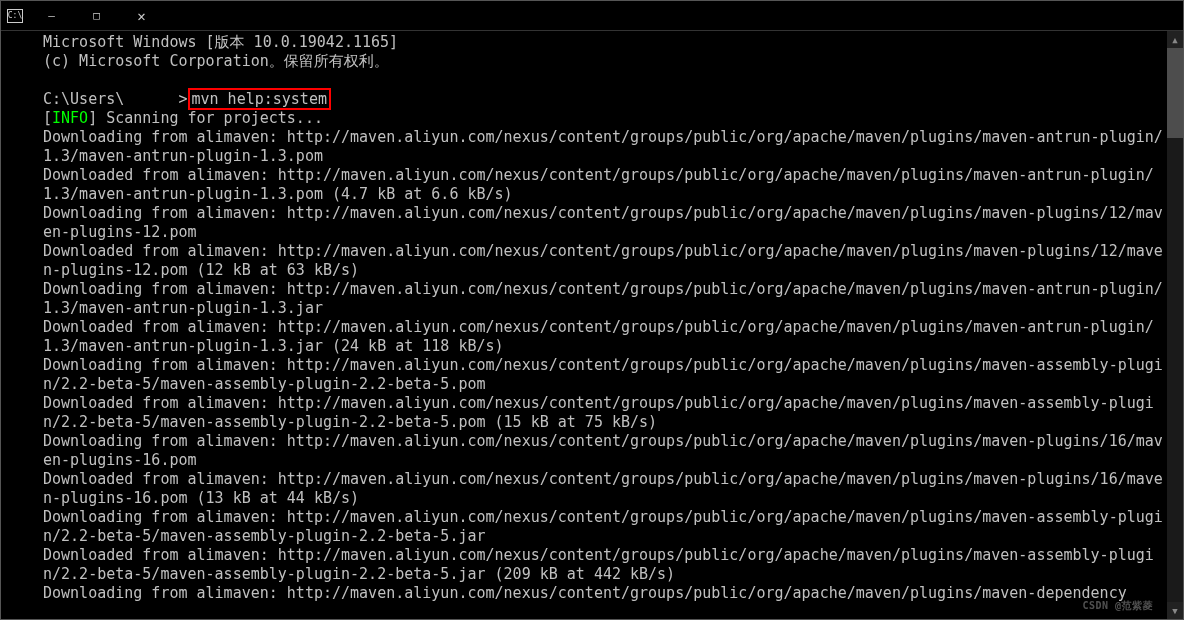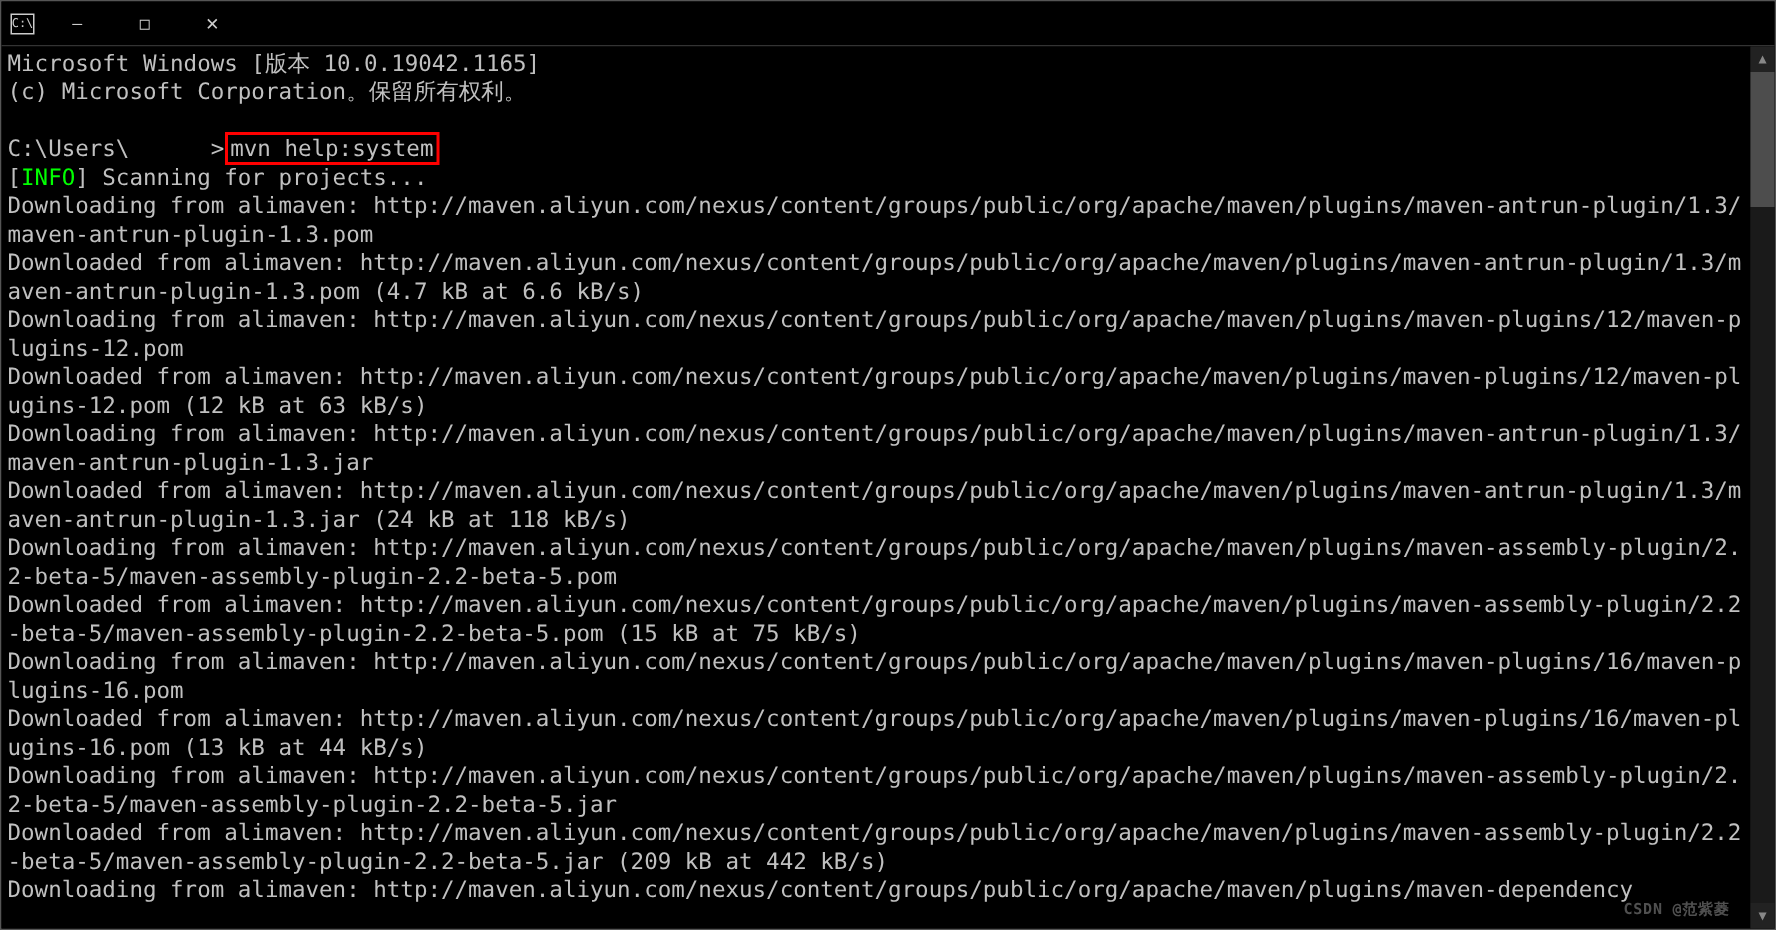--- a/index.html
+++ b/index.html
@@ -5,21 +5,21 @@
 * { margin: 0; padding: 0; box-sizing: border-box; }
 body { width: 1184px; height: 620px; background: #000; font-family: "Consolas", "NSimSun", monospace; overflow: hidden; }
 .window { width: 100%; height: 100%; display: flex; flex-direction: column; border: 1px solid #555; }
 .titlebar { height: 30px; background: #000; display: flex; align-items: center; padding-left: 6px; border-bottom: 1px solid #333; }
 .icon-box { width: 16px; height: 14px; border: 1px solid #ccc; margin-right: 6px; display: flex; align-items: center; justify-content: center; font-size: 8px; color: #ccc; }
 .title { color: #ccc; font-size: 12px; flex: 1; }
 .win-btns { display: flex; height: 100%; }
 .win-btn { width: 45px; display: flex; align-items: center; justify-content: center; color: #ccc; font-size: 11px; }
 .win-btn.close { font-size: 14px; }
 .terminal { flex: 1; background: #000; display: flex; position: relative; }
-.term-content { flex: 1; color: #c0c0c0; font-size: 15px; line-height: 19px; padding: 2px 0 12px 4px; white-space: pre-wrap; word-break: break-all; font-family: "NSimSun", "Consolas", monospace; }
+.term-content { flex: 1; color: #c0c0c0; font-size: 15px; line-height: 19px; padding: 2px 0 12px 4px; white-space: pre-wrap; word-break: break-all; font-family: "NSimSun", "Consolas", monospace; margin-left: 38px; }
 .scrollbar { width: 16px; background: #1a1a1a; display: flex; flex-direction: column; }
 .scroll-arrow { height: 17px; background: #222; display: flex; align-items: center; justify-content: center; color: #888; font-size: 9px; }
 .scroll-track { flex: 1; background: #1a1a1a; }
 .scroll-thumb { width: 100%; height: 90px; background: #4d4d4d; }
 .info-tag { color: #00ff00; }
 .cmd-highlight { border: 2px solid #ff0000; padding: 0 2px; }
 .prompt-path { color: #c0c0c0; }
 .watermark { position: absolute; bottom: 6px; right: 30px; color: rgba(200,200,200,0.4); font-size: 10px; letter-spacing: 0.5px; font-weight: bold; }
 </style>
 </head>

